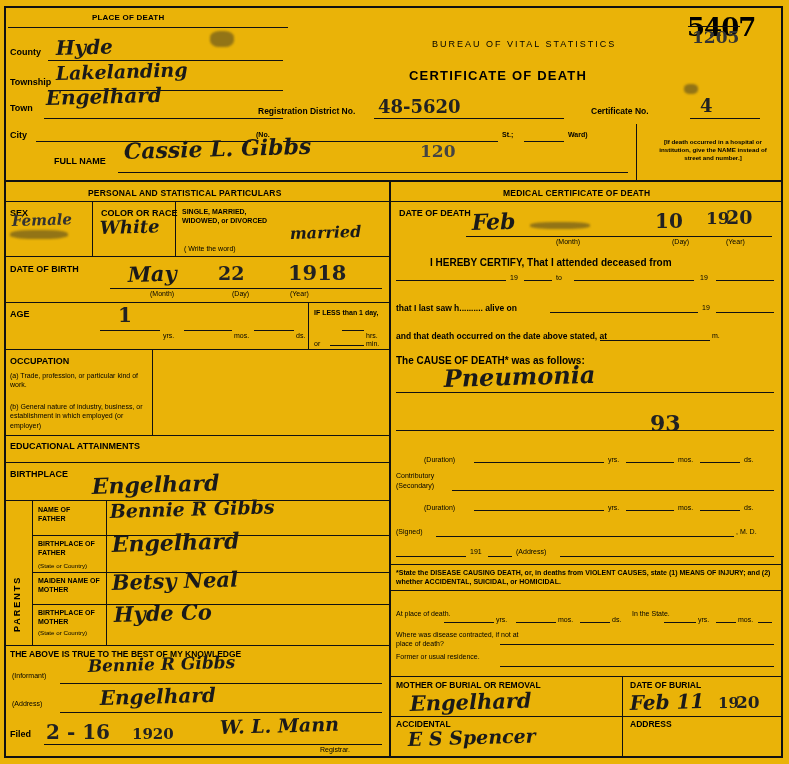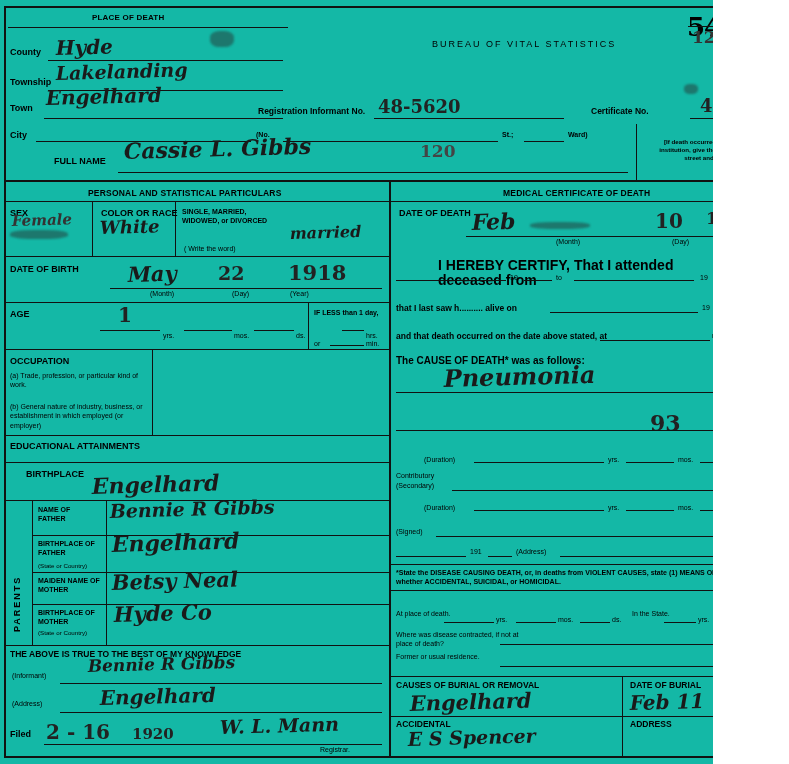--- a/index.html
+++ b/index.html
@@ -1,18 +1,18 @@
 <!DOCTYPE html>
 <html><head>
 <meta charset="utf-8">
 <style>
   html,body{margin:0;padding:0;background:#fff;}
   body{font-family:"Liberation Sans",sans-serif;}
   #sheet{
-    position:relative;width:713px;height:764px;background:#14b8a6;
+    position:relative;width:789px;height:764px;background:#eab308;
     overflow:hidden;
   }
   .border-outer{
     position:absolute;left:4px;top:6px;width:779px;height:752px;
     border:2px solid #111;box-sizing:border-box;
   }
   .ln{position:absolute;background:#111;}
   .hline{height:1px;}
   .vline{width:1px;}
   .hline2{height:2px;}
@@ -54,20 +54,21 @@
 <body>
 
 <div id="sheet">
 
   <div class="border-outer"></div>
 
   <div class="t cap" style="left:92px;top:14px;">PLACE OF DEATH</div>
   <div class="ln hline" style="left:8px;top:27px;width:280px;"></div>
 
   <div class="t sub" style="left:432px;top:40px;">BUREAU OF VITAL STATISTICS</div>
+  <div class="t cert" style="left:409px;top:69px;">CERTIFICATE OF DEATH</div>
 
   <div class="num" style="left:687px;top:12px;font-size:26px;letter-spacing:-1px;">5407</div>
   <div class="num" style="left:692px;top:27px;font-size:17px;color:#333;">1205</div>
   <div class="ln hline" style="left:688px;top:26px;width:52px;"></div>
 
   <div class="t cap9" style="left:10px;top:48px;">County</div>
   <div class="t hand" style="left:56px;top:38px;font-size:20px;">Hyde</div>
   <div class="ln hline" style="left:48px;top:60px;width:235px;"></div>
   <div class="smudge" style="left:210px;top:31px;width:24px;height:16px;"></div>
 
@@ -80,21 +81,21 @@
   <div class="ln hline" style="left:44px;top:118px;width:239px;"></div>
 
   <div class="t cap9" style="left:10px;top:131px;">City</div>
   <div class="ln hline" style="left:36px;top:141px;width:215px;"></div>
   <div class="t smallb" style="left:256px;top:131px;">(No.</div>
   <div class="ln hline" style="left:283px;top:141px;width:215px;"></div>
   <div class="t smallb" style="left:502px;top:131px;">St.;</div>
   <div class="ln hline" style="left:524px;top:141px;width:40px;"></div>
   <div class="t smallb" style="left:568px;top:131px;">Ward)</div>
 
-  <div class="t smallb" style="left:258px;top:107px;font-size:8.5px;">Registration Informant No.</div>
+  <div class="t smallb" style="left:258px;top:107px;font-size:8.5px;">Registration District No.</div>
   <div class="t hand2" style="left:378px;top:98px;font-size:18px;">48-5620</div>
   <div class="ln hline" style="left:374px;top:118px;width:190px;"></div>
 
   <div class="t smallb" style="left:591px;top:107px;font-size:8.5px;">Certificate No.</div>
   <div class="t hand2" style="left:700px;top:97px;font-size:18px;">4</div>
   <div class="ln hline" style="left:690px;top:118px;width:70px;"></div>
   <div class="smudge" style="left:684px;top:84px;width:14px;height:10px;"></div>
 
   <div class="t cap9" style="left:54px;top:157px;">FULL NAME</div>
   <div class="t hand" style="left:124px;top:140px;font-size:22px;">Cassie L. Gibbs</div>
@@ -156,21 +157,21 @@
 
   <div class="t cap9" style="left:10px;top:357px;">OCCUPATION</div>
   <div class="t small" style="left:10px;top:371px;width:135px;line-height:1.35;">(a) Trade, profession, or particular kind of work.</div>
   <div class="t small" style="left:10px;top:402px;width:140px;line-height:1.35;">(b) General nature of industry, business, or establishment in which employed (or employer)</div>
   <div class="ln vline" style="left:152px;top:349px;height:86px;"></div>
   <div class="ln hline" style="left:6px;top:435px;width:383px;"></div>
 
   <div class="t cap9" style="left:10px;top:442px;">EDUCATIONAL ATTAINMENTS</div>
   <div class="ln hline" style="left:6px;top:462px;width:383px;"></div>
 
-  <div class="t cap9" style="left:10px;top:470px;margin-left:16px;">BIRTHPLACE</div>
+  <div class="t cap9" style="left:10px;top:470px;">BIRTHPLACE</div>
   <div class="t hand" style="left:92px;top:475px;font-size:22px;">Engelhard</div>
   <div class="ln hline" style="left:6px;top:500px;width:383px;"></div>
 
   <div class="vert" style="left:12px;top:546px;height:86px;">PARENTS</div>
   <div class="ln vline" style="left:32px;top:500px;height:145px;"></div>
   <div class="ln vline" style="left:106px;top:500px;height:145px;"></div>
 
   <div class="t smallb" style="left:38px;top:505px;width:60px;line-height:1.3;">NAME OF FATHER</div>
   <div class="t hand" style="left:110px;top:502px;font-size:19px;">Bennie R Gibbs</div>
   <div class="ln hline" style="left:32px;top:535px;width:357px;"></div>
@@ -209,21 +210,21 @@
   <div class="t hand" style="left:472px;top:211px;font-size:22px;">Feb</div>
   <div class="t hand2" style="left:655px;top:211px;font-size:20px;">10</div>
   <div class="t hand2" style="left:706px;top:210px;font-size:17px;">19</div>
   <div class="t hand2" style="left:726px;top:208px;font-size:19px;">20</div>
   <div class="smudge" style="left:530px;top:222px;width:60px;height:7px;"></div>
   <div class="ln hline" style="left:466px;top:236px;width:306px;"></div>
   <div class="t small" style="left:556px;top:238px;">(Month)</div>
   <div class="t small" style="left:672px;top:238px;">(Day)</div>
   <div class="t small" style="left:726px;top:238px;">(Year)</div>
 
-  <div class="t smallb" style="left:430px;top:258px;font-size:14px;margin-left:8px;">I HEREBY CERTIFY, That I attended deceased from</div>
+  <div class="t smallb" style="left:430px;top:258px;font-size:10px;">I HEREBY CERTIFY, That I attended deceased from</div>
   <div class="ln hline" style="left:396px;top:280px;width:110px;"></div>
   <div class="t small" style="left:510px;top:274px;">19</div>
   <div class="ln hline" style="left:524px;top:280px;width:28px;"></div>
   <div class="t small" style="left:556px;top:274px;">to</div>
   <div class="ln hline" style="left:574px;top:280px;width:120px;"></div>
   <div class="t small" style="left:700px;top:274px;">19</div>
   <div class="ln hline" style="left:716px;top:280px;width:58px;"></div>
 
   <div class="t smallb" style="left:396px;top:304px;font-size:8.5px;">that I last saw h.......... alive on</div>
   <div class="ln hline" style="left:550px;top:312px;width:148px;"></div>
@@ -288,21 +289,21 @@
   <div class="ln hline" style="left:716px;top:622px;width:20px;"></div>
   <div class="t small" style="left:738px;top:616px;">mos.</div>
   <div class="ln hline" style="left:758px;top:622px;width:14px;"></div>
 
   <div class="t small" style="left:396px;top:630px;width:140px;line-height:1.35;">Where was disease contracted, if not at place of death?</div>
   <div class="ln hline" style="left:500px;top:644px;width:274px;"></div>
   <div class="t small" style="left:396px;top:652px;width:90px;line-height:1.35;">Former or usual residence.</div>
   <div class="ln hline" style="left:500px;top:666px;width:274px;"></div>
 
   <div class="ln hline" style="left:389px;top:676px;width:394px;"></div>
-  <div class="t cap9" style="left:396px;top:681px;font-size:8.5px;">CAUSES OF BURIAL OR REMOVAL</div>
+  <div class="t cap9" style="left:396px;top:681px;font-size:8.5px;">MOTHER OF BURIAL OR REMOVAL</div>
   <div class="t hand" style="left:410px;top:693px;font-size:21px;">Engelhard</div>
   <div class="ln vline" style="left:622px;top:676px;height:40px;"></div>
   <div class="t cap9" style="left:630px;top:681px;font-size:8.5px;">DATE OF BURIAL</div>
   <div class="t hand" style="left:630px;top:693px;font-size:20px;">Feb 11</div>
   <div class="t hand2" style="left:718px;top:696px;font-size:15px;">19</div>
   <div class="t hand2" style="left:736px;top:694px;font-size:17px;">20</div>
 
   <div class="ln hline" style="left:389px;top:716px;width:394px;"></div>
   <div class="t cap9" style="left:396px;top:720px;font-size:8.5px;">ACCIDENTAL</div>
   <div class="t hand" style="left:408px;top:730px;font-size:19px;">E S Spencer</div>

